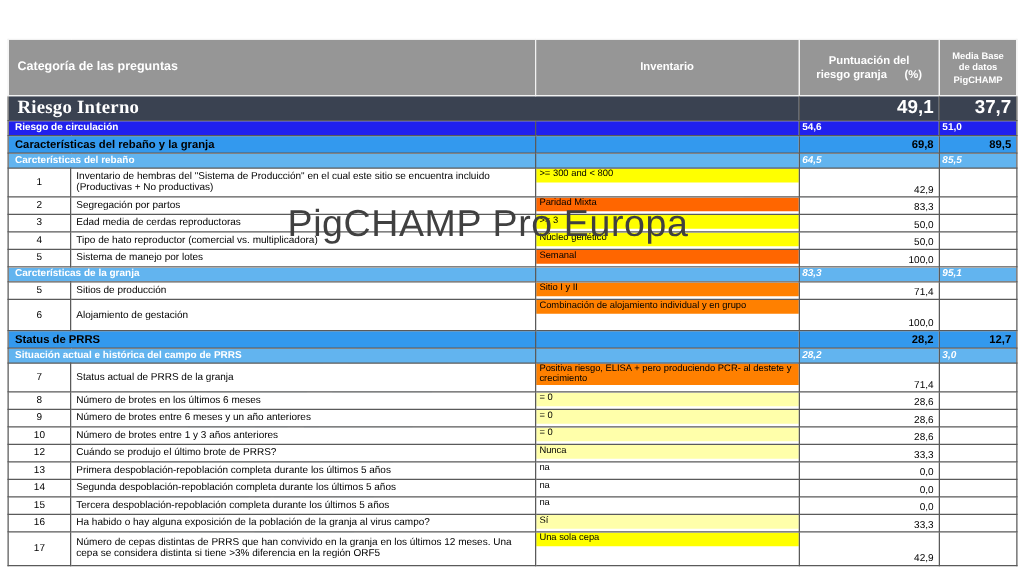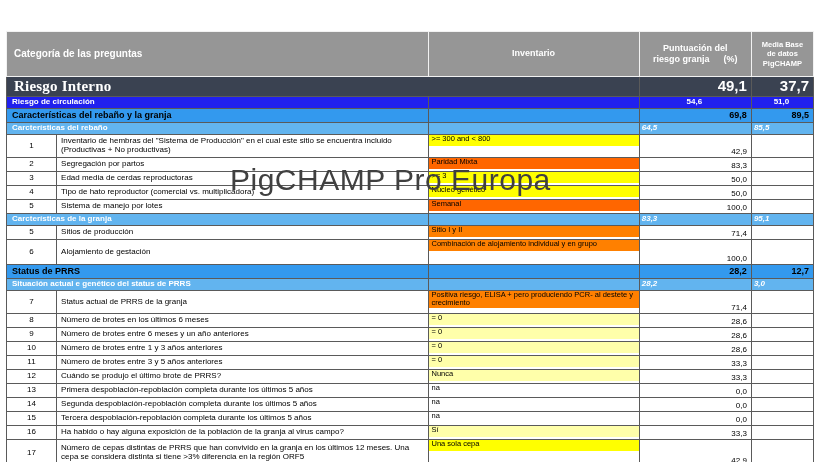--- a/index.html
+++ b/index.html
@@ -98,21 +98,21 @@
 
   
   tr.band1 td {
     background: #2020ee;
     color: #ffffff;
     font-weight: bold;
     height: 11px;
     font-size: 8px;
   }
   tr.band1 td.b-label { padding-left: 5px; }
-  tr.band1 td.b-num { text-align: center; padding-right: 4px; }
+  tr.band1 td.b-num { text-align: left; padding-right: 4px; }
 
   
   tr.band2 td {
     background: #3399ee;
     color: #000000;
     font-weight: bold;
     height: 13px;
     font-size: 9px;
   }
   tr.band2 td.b-label { padding-left: 5px; }
@@ -295,21 +295,21 @@
           <td class="d-score">100,0</td>
           <td class="d-media"></td>
         </tr>
         <tr class="band2">
           <td class="b-label" colspan="2">Status de PRRS</td>
           <td></td>
           <td class="b-num">28,2</td>
           <td class="b-num">12,7</td>
         </tr>
         <tr class="band3">
-          <td class="b-label" colspan="2">Situación actual e genético del status de PRRS</td>
+          <td class="b-label" colspan="2">Situación actual e histórica del campo de PRRS</td>
           <td></td>
           <td class="b-num">28,2</td>
           <td class="b-num">3,0</td>
         </tr>
         <tr class="data tall1">
           <td class="d-num">7</td>
           <td class="d-q">Status actual de PRRS de la granja</td>
           <td class="d-ans">
             <span class="ans-fill fill-orange">Positiva riesgo, ELISA + pero produciendo PCR- al destete y crecimiento</span>
           </td>
@@ -337,29 +337,20 @@
         <tr class="data">
           <td class="d-num">10</td>
           <td class="d-q">Número de brotes entre 1 y 3 años anteriores</td>
           <td class="d-ans">
             <span class="ans-fill fill-lyellow">= 0</span>
           </td>
           <td class="d-score">28,6</td>
           <td class="d-media"></td>
         </tr>
         <tr class="data">
-          <td class="d-num">11</td>
-          <td class="d-q">Número de brotes entre 3 y 5 años anteriores</td>
-          <td class="d-ans">
-            <span class="ans-fill fill-lyellow">= 0</span>
-          </td>
-          <td class="d-score">33,3</td>
-          <td class="d-media"></td>
-        </tr>
-        <tr class="data">
           <td class="d-num">12</td>
           <td class="d-q">Cuándo se produjo el último brote de PRRS?</td>
           <td class="d-ans">
             <span class="ans-fill fill-lyellow">Nunca</span>
           </td>
           <td class="d-score">33,3</td>
           <td class="d-media"></td>
         </tr>
         <tr class="data">
           <td class="d-num">13</td>

